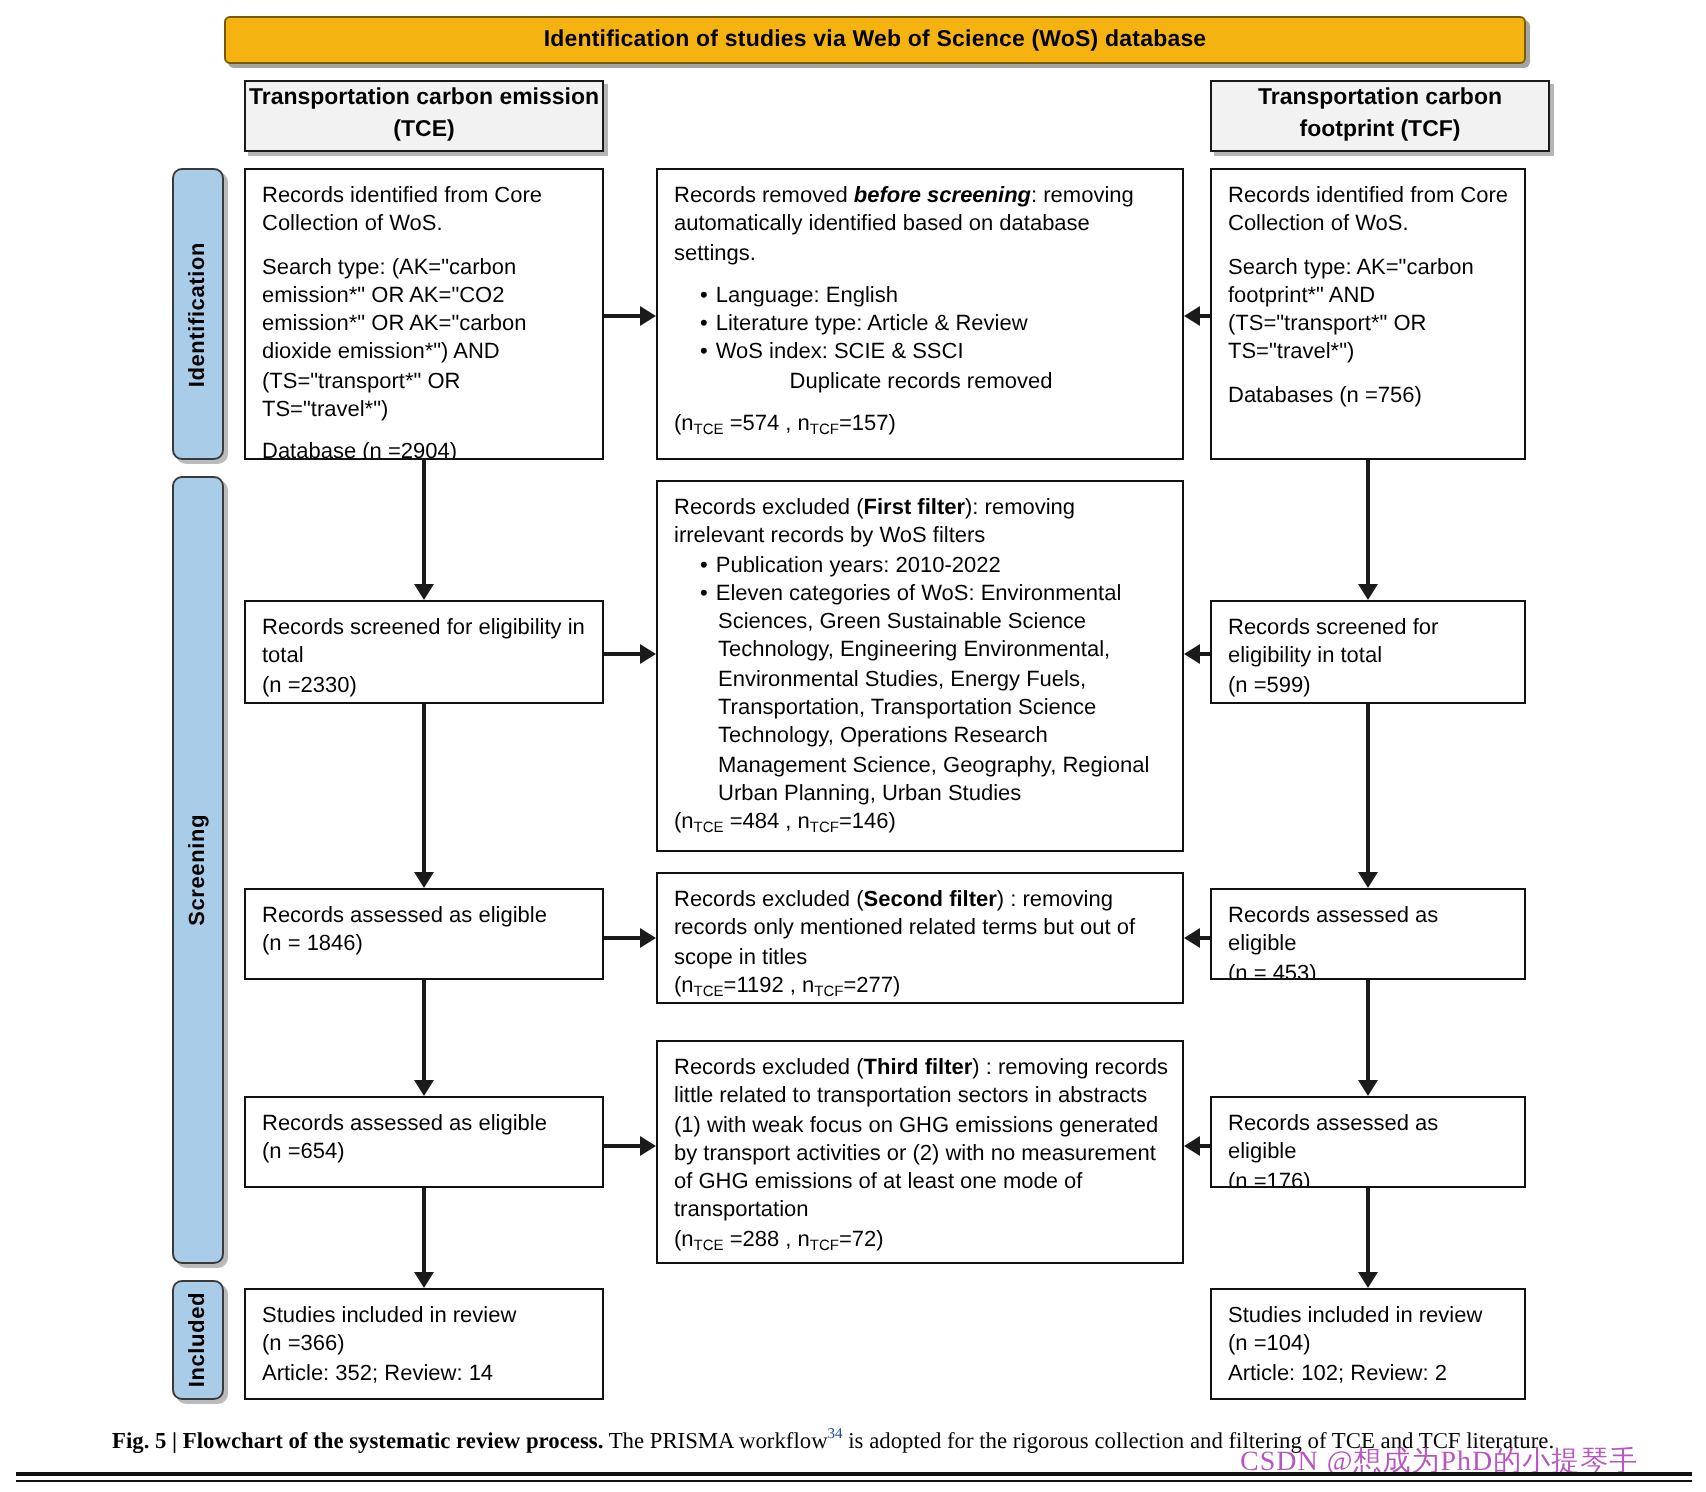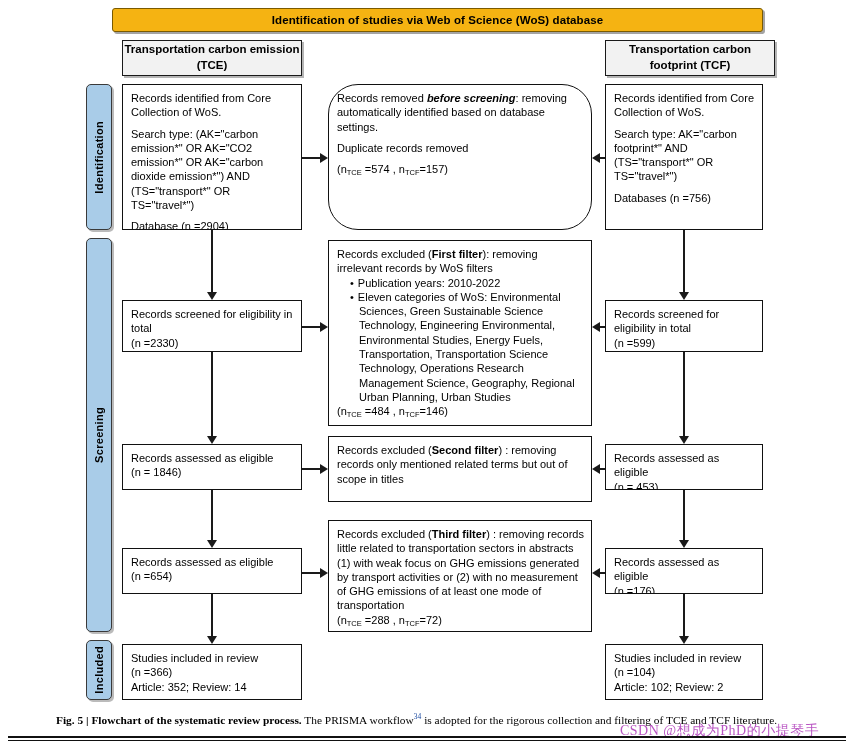--- a/index.html
+++ b/index.html
@@ -76,21 +76,21 @@
   .bi{font-weight:bold;font-style:italic;}
 
   
   #box-l1{left:122px;top:84px;width:180px;height:146px;}
   #box-l2{left:122px;top:300px;width:180px;height:52px;}
   #box-l3{left:122px;top:444px;width:180px;height:46px;}
   #box-l4{left:122px;top:548px;width:180px;height:46px;}
   #box-l5{left:122px;top:644px;width:180px;height:56px;}
 
   
-  #box-m1{left:328px;top:84px;width:264px;height:146px;border-radius:30px;}
+  #box-m1{left:328px;top:84px;width:264px;height:146px;}
   #box-m2{left:328px;top:240px;width:264px;height:186px;}
   #box-m3{left:328px;top:436px;width:264px;height:66px;}
   #box-m4{left:328px;top:520px;width:264px;height:112px;}
 
   
   #box-r1{left:605px;top:84px;width:158px;height:146px;}
   #box-r2{left:605px;top:300px;width:158px;height:52px;}
   #box-r3{left:605px;top:444px;width:158px;height:46px;}
   #box-r4{left:605px;top:548px;width:158px;height:46px;}
   #box-r5{left:605px;top:644px;width:158px;height:56px;}
@@ -184,35 +184,41 @@
   </div>
 
   <div class="abs box tight" id="box-l5">
     <p>Studies included in review</p>
     <p>(n =366)</p>
     <p>Article: 352; Review: 14</p>
   </div>
 
   <div class="abs box" id="box-m1">
     <p><span>Records removed </span><span class="bi">before screening</span><span>: removing automatically identified based on database settings.</span></p>
-    <p style="margin-top:0;">Duplicate records removed</p>
+    <ul>
+      <li>Language: English</li>
+      <li>Literature type: Article &amp; Review</li>
+      <li>WoS index: SCIE &amp; SSCI</li>
+    </ul>
+    <p style="margin-top:0;text-align:center;">Duplicate records removed</p>
     <p><span>(n</span><sub>TCE</sub><span> =574 , n</span><sub>TCF</sub><span>=157)</span></p>
   </div>
 
   <div class="abs box" id="box-m2">
     <p style="margin-bottom:0;"><span>Records excluded (</span><b>First filter</b><span>): removing irrelevant records by WoS filters</span></p>
     <ul>
       <li>Publication years: 2010-2022</li>
       <li>Eleven categories of WoS: Environmental Sciences, Green Sustainable Science Technology, Engineering Environmental, Environmental Studies, Energy Fuels, Transportation, Transportation Science Technology, Operations Research Management Science, Geography, Regional Urban Planning, Urban Studies</li>
     </ul>
     <p style="margin-top:0;"><span>(n</span><sub>TCE</sub><span> =484 , n</span><sub>TCF</sub><span>=146)</span></p>
   </div>
 
   <div class="abs box tight" id="box-m3">
     <p><span>Records excluded (</span><b>Second filter</b><span>) : removing records only mentioned related terms but out of scope in titles</span></p>
+    <p><span>(n</span><sub>TCE</sub><span>=1192 , n</span><sub>TCF</sub><span>=277)</span></p>
   </div>
 
   <div class="abs box tight" id="box-m4">
     <p><span>Records excluded (</span><b>Third filter</b><span>) : removing records little related to transportation sectors in abstracts (1) with weak focus on GHG emissions generated by transport activities or (2) with no measurement of GHG emissions of at least one mode of transportation</span></p>
     <p><span>(n</span><sub>TCE</sub><span> =288 , n</span><sub>TCF</sub><span>=72)</span></p>
   </div>
 
   <div class="abs box" id="box-r1">
     <p>Records identified from Core Collection of WoS.</p>
     <p>Search type: AK="carbon footprint*" AND (TS="transport*" OR TS="travel*")</p>

